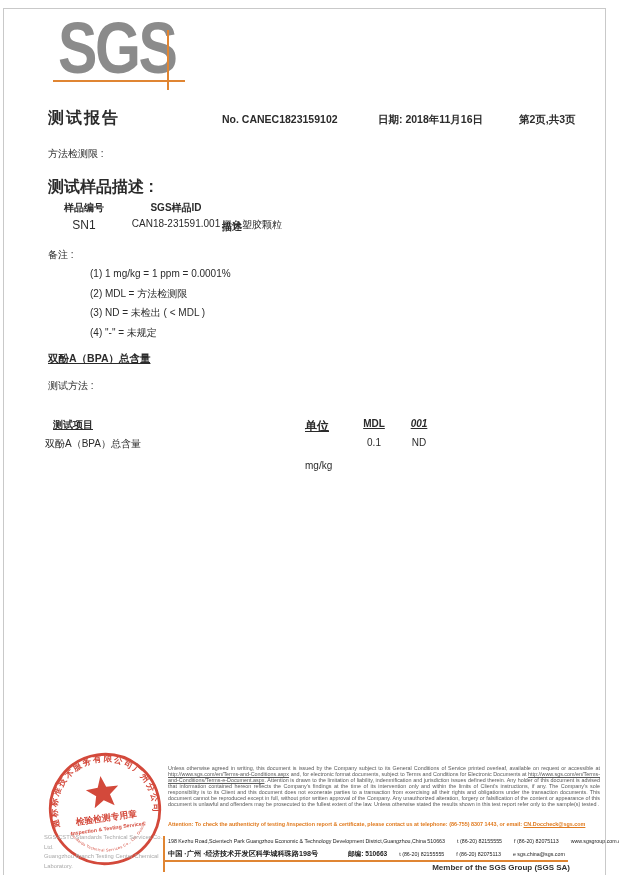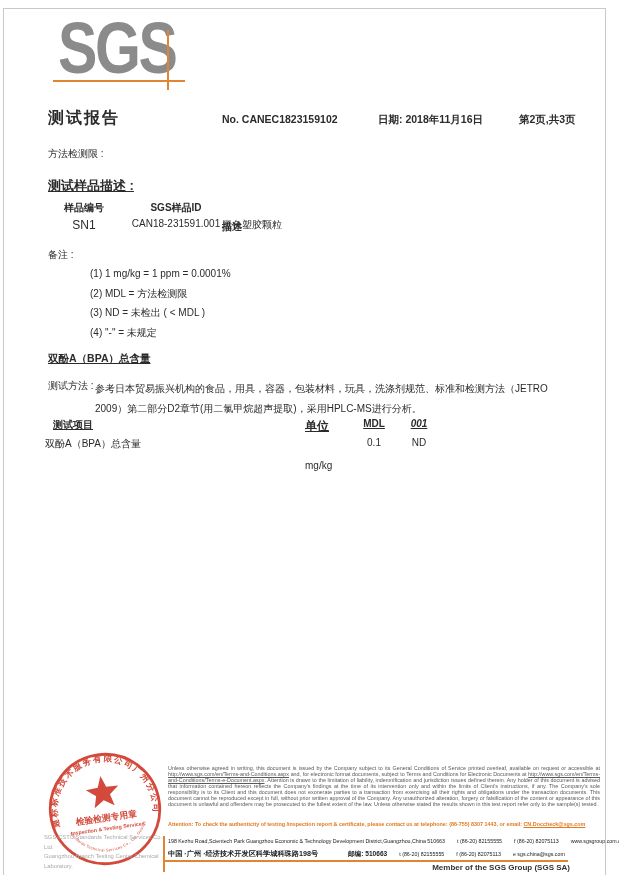--- a/index.html
+++ b/index.html
@@ -13,21 +13,21 @@
              letter-spacing:-3px;transform:scaleX(.82);transform-origin:left bottom;}
   .logo-hline{left:53px;top:80px;width:132px;height:2px;background:#e08532;}
   .logo-vline{left:167px;top:30px;width:2px;height:60px;background:#e08532;}
 
   .report-title{left:48px;top:108px;font-size:16px;font-weight:bold;letter-spacing:2px;}
   .report-no{left:222px;top:113px;font-size:10.5px;font-weight:bold;}
   .report-date{left:378px;top:113px;font-size:10.5px;font-weight:bold;}
   .report-page{left:519px;top:113px;font-size:10.5px;font-weight:bold;}
 
   .results-label{left:48px;top:147px;font-size:10px;}
-  .sample-desc-label{left:48px;top:177px;font-size:13px;font-weight:bold;text-decoration:underline;}
+  .sample-desc-label{left:48px;top:177px;font-size:16px;font-weight:bold;}
 
   
   .st-h1{left:48px;top:201px;width:72px;text-align:center;font-size:10px;font-weight:bold;}
   .st-h2{left:130px;top:201px;width:92px;text-align:center;font-size:10px;font-weight:bold;}
   .st-h3{left:222px;top:201px;font-size:10px;font-weight:bold;margin-top:19px;}
   .st-c1{left:48px;top:218px;width:72px;text-align:center;font-size:12px;}
   .st-c2{left:130px;top:218px;width:92px;text-align:center;font-size:10px;}
   .st-c3{left:222px;top:218px;font-size:10px;}
 
   .notes-label{left:48px;top:248px;font-size:10px;}
@@ -95,21 +95,20 @@
   <div class="abs notes-label">备注 :</div>
   <div class="abs notes">
     <div>(1) 1 mg/kg = 1 ppm = 0.0001%</div>
     <div>(2) MDL = 方法检测限</div>
     <div>(3) ND = 未检出 ( &lt; MDL )</div>
     <div>(4) "-" = 未规定</div>
   </div>
 
   <div class="abs bpa-title">双酚A（BPA）总含量</div>
   <div class="abs method-label">测试方法 :</div>
-  <div class="abs method-text">参考日本贸易振兴机构的食品，用具，容器，包装材料，玩具，洗涤剂规范、标准和检测方法（JETRO 2009）第二部分D2章节(用二氯甲烷超声提取)，采用HPLC-MS进行分析。</div>
 
   <div class="abs rt-h1">测试项目</div>
   <div class="abs rt-h2">单位</div>
   <div class="abs rt-h3">MDL</div>
   <div class="abs rt-h4">001</div>
   <div class="abs rt-c1">双酚A（BPA）总含量</div>
   <div class="abs rt-c2">mg/kg</div>
   <div class="abs rt-c3">0.1</div>
   <div class="abs rt-c4">ND</div>
 

